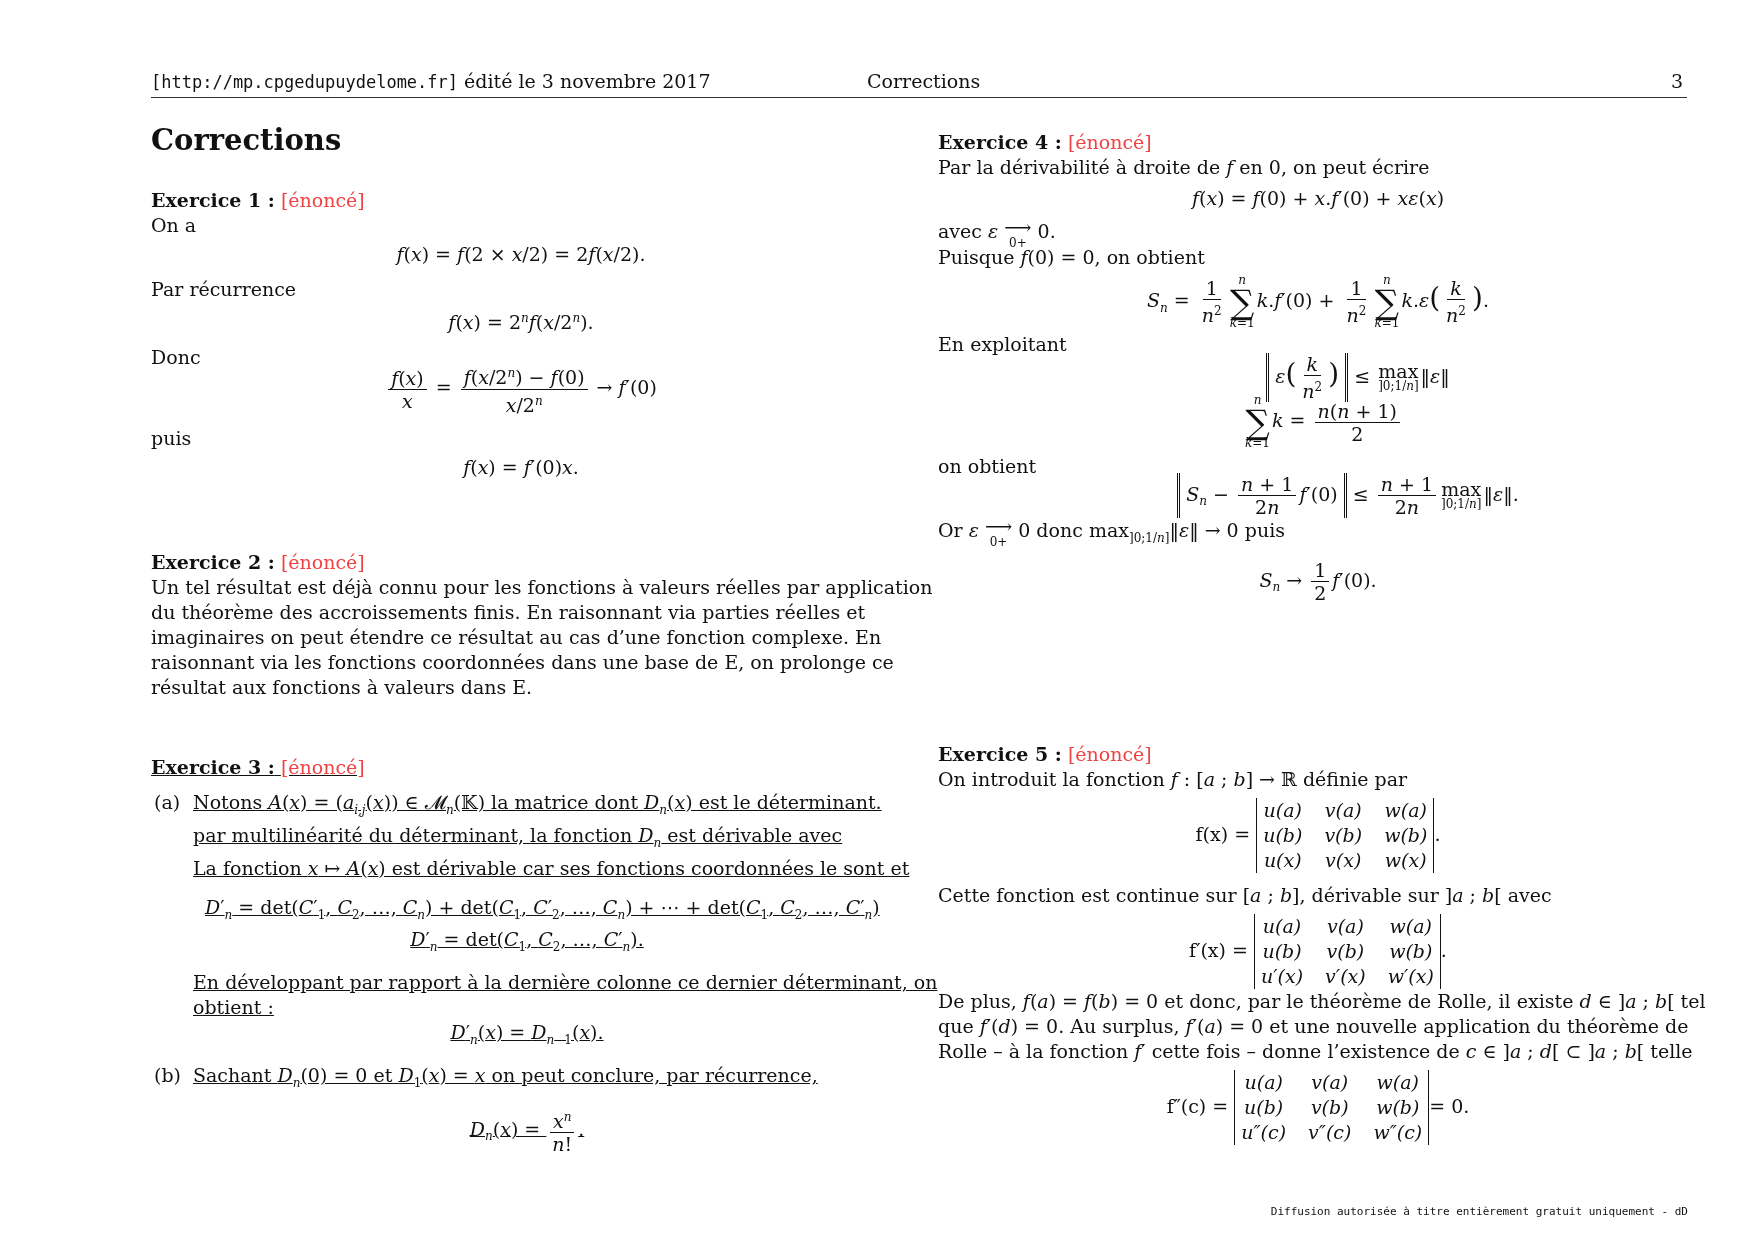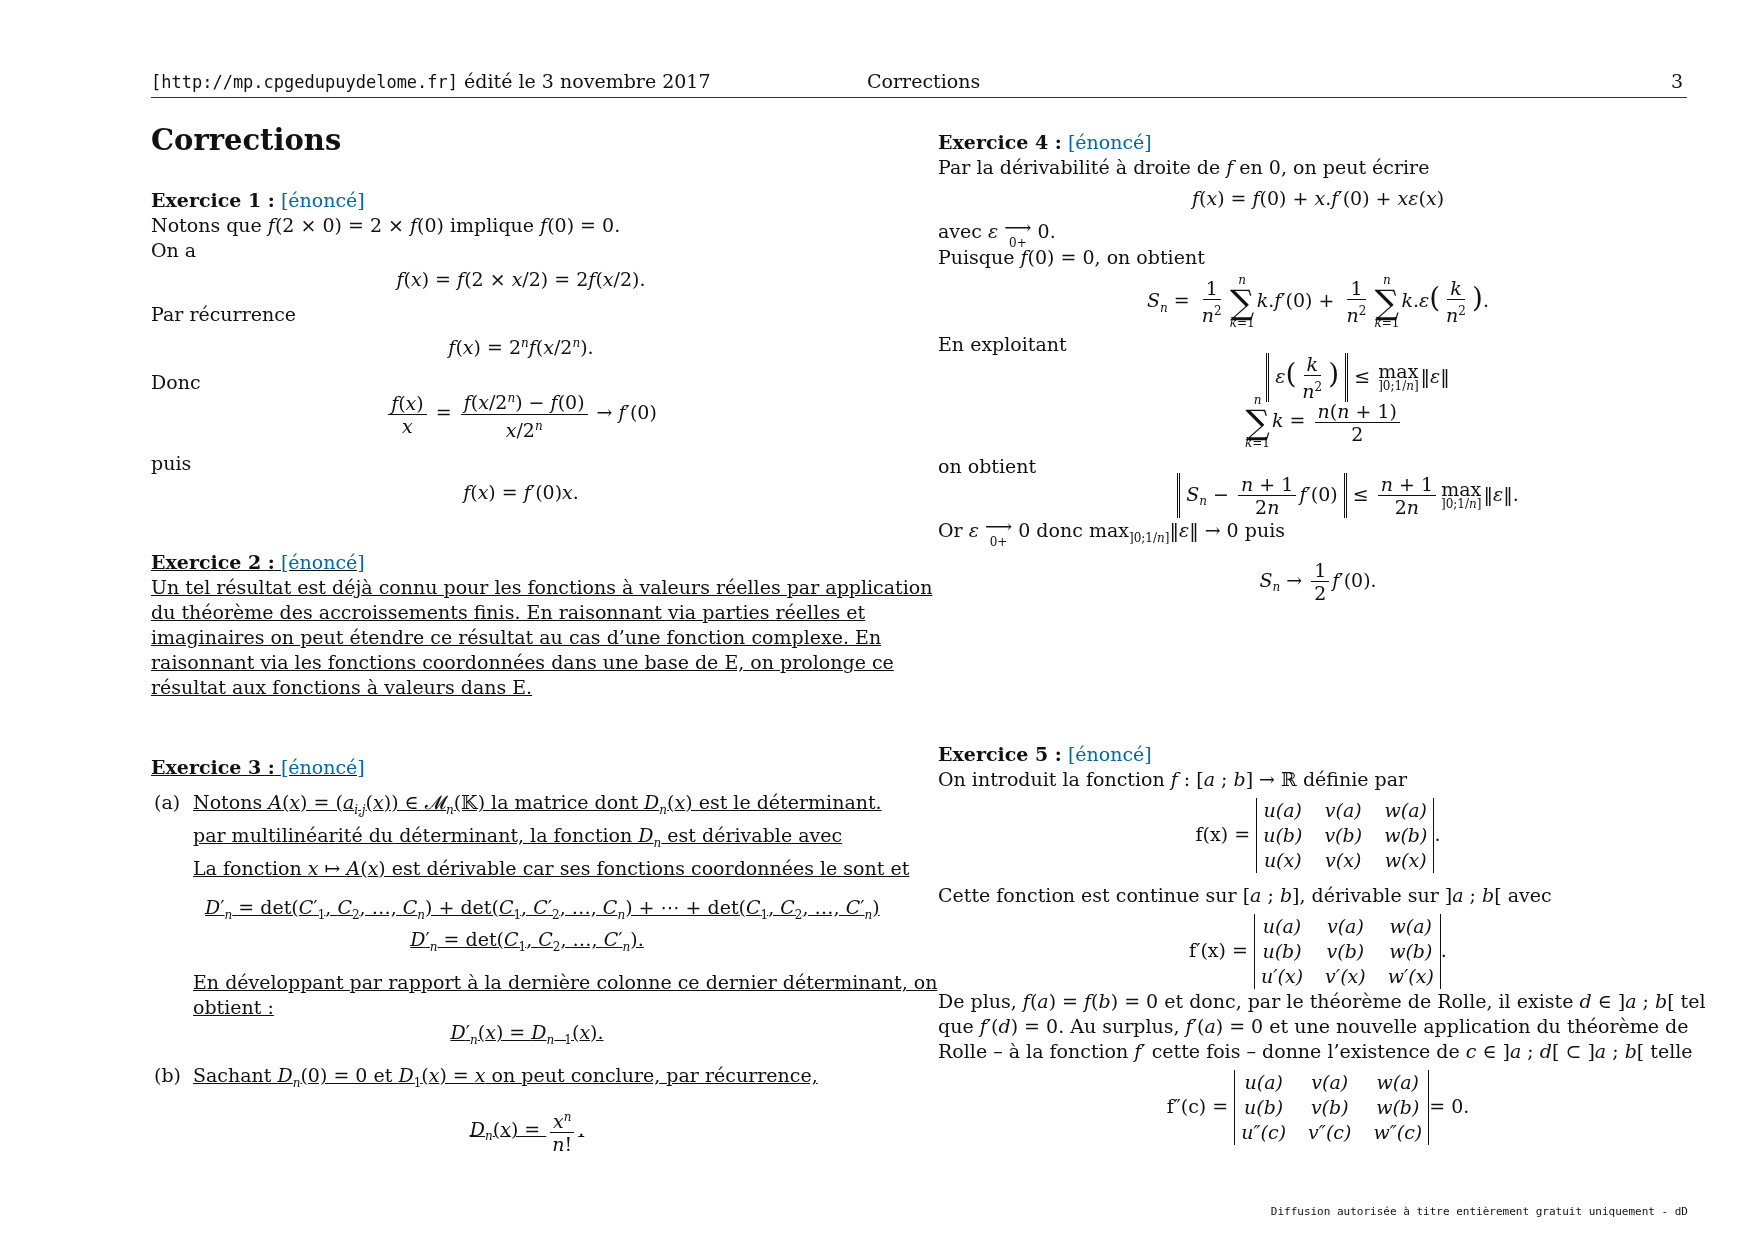--- a/index.html
+++ b/index.html
@@ -5,21 +5,21 @@
   html, body { margin:0; padding:0; background:#ffffff; }
   body { width:1754px; height:1240px; position:relative; overflow:hidden;
          font-family:"DejaVu Serif", serif; color:#111; font-size:19px; }
   .abs { position:absolute; }
   .hdr { top:70px; font-size:19px; white-space:nowrap; }
   .mono { font-family:"DejaVu Sans Mono", monospace; font-size:17px; }
   .hline { left:151px; width:1536px; top:97px; height:0; border-top:1.5px solid #333; }
   .title { left:151px; top:123px; font-size:29px; font-weight:bold; }
   .col { position:absolute; line-height:25px; }
   .exh { font-weight:bold; }
-  .lnk { color:#0369a1; font-weight:normal; }
+  .lnk { color:#ef4444; font-weight:normal; }
   .p { white-space:nowrap; }
   .eq { text-align:center; white-space:nowrap; font-style:italic; }
   .i { font-style:italic; }
   .r { font-style:normal; }
   .frac { display:inline-flex; flex-direction:column; align-items:center; vertical-align:middle; margin:0 3px; }
   .frac .num { border-bottom:1.3px solid #111; padding:0 3px; line-height:22px; }
   .frac .den { padding:0 3px; line-height:22px; }
   .sum { display:inline-flex; flex-direction:column; align-items:center; vertical-align:middle; margin:0 2px; }
   .sum .big { font-size:34px; line-height:30px; font-style:normal; }
   .sum .lim { font-size:12px; line-height:13px; }
@@ -42,41 +42,40 @@
 </div>
 <div class="abs hdr" style="left:867px;">Corrections</div>
 <div class="abs hdr" style="left:1671px;">3</div>
 <div class="abs hline"></div>
 
 <div class="abs title">Corrections</div>
 
 <div class="col" style="left:151px; top:188px; width:740px;">
   <div class="p"><span class="exh">Exercice 1 :</span>
     <span class="lnk">[énoncé]</span></div>
-  <div class="p">Notons que <span class="i">f</span>(2 × 0) = 2 × <span class="i">f</span>(0) implique <span class="i">f</span>(0) = 0.</div>
   <div class="p">On a</div>
   <div class="eq" style="margin-top:4px;">f<span class="r">(</span>x<span class="r">) = </span>f<span class="r">(2 × </span>x<span class="r">/2) = 2</span>f<span class="r">(</span>x<span class="r">/2).</span></div>
   <div class="p" style="margin-top:10px;">Par récurrence</div>
   <div class="eq" style="margin-top:4px;">f<span class="r">(</span>x<span class="r">) = 2</span><sup>n</sup>f<span class="r">(</span>x<span class="r">/2</span><sup>n</sup><span class="r">).</span></div>
   <div class="p" style="margin-top:10px;">Donc</div>
   <div class="eq" style="margin-top:-8px;">
     <span class="frac">
         <span class="num">f<span class="r">(</span>x<span class="r">)</span></span>
         <span class="den">x</span>
       </span><span class="r"> = </span>
     <span class="frac">
         <span class="num">f<span class="r">(</span>x<span class="r">/2</span><sup>n</sup><span class="r">) − </span>f<span class="r">(0)</span></span>
         <span class="den">x<span class="r">/2</span><sup>n</sup></span>
       </span><span class="r"> → </span>f<span class="r">′(0)</span>
   </div>
   <div class="p" style="margin-top:10px;">puis</div>
   <div class="eq" style="margin-top:4px;">f<span class="r">(</span>x<span class="r">) = </span>f<span class="r">′(0)</span>x<span class="r">.</span></div>
 </div>
 
-<div class="col" style="left:151px; top:550px; width:740px;text-decoration:underline;">
+<div class="col" style="left:151px; top:550px; width:740px;">
   <div class="p"><span class="exh">Exercice 2 :</span>
     <span class="lnk">[énoncé]</span></div>
   <div class="p">Un tel résultat est déjà connu pour les fonctions à valeurs réelles par application</div>
   <div class="p">du théorème des accroissements finis. En raisonnant via parties réelles et</div>
   <div class="p">imaginaires on peut étendre ce résultat au cas d’une fonction complexe. En</div>
   <div class="p">raisonnant via les fonctions coordonnées dans une base de E, on prolonge ce</div>
   <div class="p">résultat aux fonctions à valeurs dans E.</div>
 </div>
 
 <div class="col" style="left:151px; top:755px; width:750px;text-decoration:underline;">

